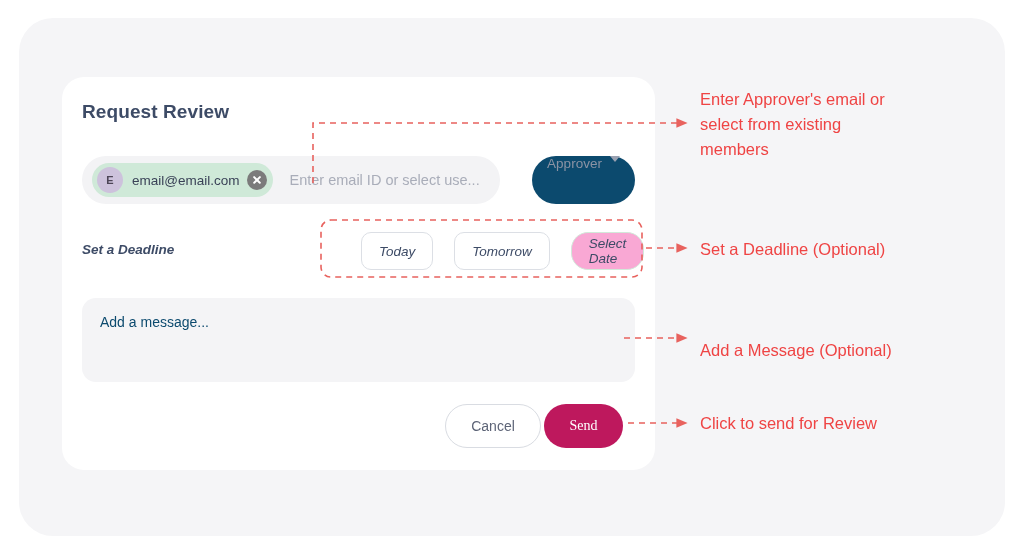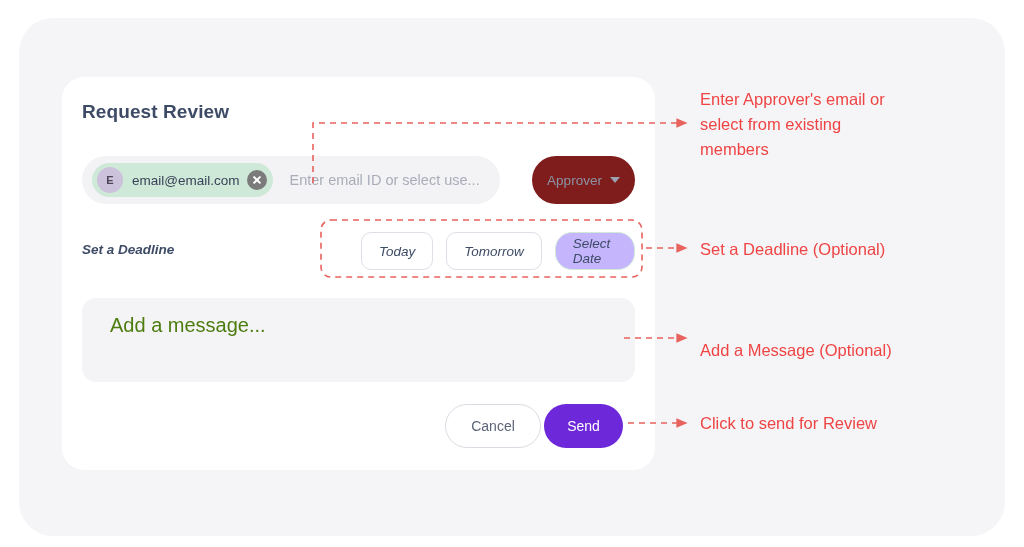--- a/index.html
+++ b/index.html
@@ -128,24 +128,23 @@
     white-space: nowrap;
     overflow: hidden;
   }
 
   #approver-select {
     position: absolute;
     left: 450px;
     top: 0;
     width: 103px;
     height: 48px;
-    background: #7f1d1d;
+    background: #0c4a6e;
     border-radius: 24px;
     display: flex;
-    align-items: center;
     justify-content: center;
     cursor: pointer;
   }
   #approver-label {
     font-size: 13.5px;
     color: #8b93a4;
   }
   #approver-caret-icon {
     width: 0; height: 0;
     margin-left: 8px;
@@ -169,58 +168,57 @@
     top: 10px;
     font-size: 13.5px;
     font-weight: bold;
     color: #3d4b66;
   }
   #deadline-options {
     position: absolute;
     left: 279px;
     top: 0;
     display: flex;
-    gap: 13px;
+    gap: 21px;
   }
   .deadline-chip {
     height: 38px;
     border-radius: 10px;
     display: flex;
     align-items: center;
     justify-content: center;
     font-size: 13.5px;
     color: #3d4b66;
     background: #ffffff;
     border: 1px solid #dcdfe5;
     box-sizing: border-box;
     cursor: pointer;
     padding: 0 17px;
   }
   .deadline-chip.selected {
-    background: #c4b5fd;
+    background: #f9a8d4;
     border-color: #d2e9da;
     border-radius: 17px;
   }
 
   
   #message-box {
     position: absolute;
     left: 20px;
     top: 221px;
     width: 553px;
     height: 84px;
     background: #f4f4f6;
     border-radius: 14px;
     box-sizing: border-box;
     padding: 16px 18px;
   }
   #message-placeholder {
-    font-size: 20px;
-    color: #4d7c0f;
-    margin-left: 10px;
+    font-size: 14px;
+    color: #0c4a6e;
   }
 
   
   #dialog-actions {
     position: absolute;
     left: 8px;
     top: 326px;
     width: 553px;
     height: 46px;
     display: flex;
@@ -239,27 +237,28 @@
     align-items: center;
     justify-content: center;
     font-size: 14px;
     color: #5d6477;
     cursor: pointer;
   }
   #send-button {
     width: 79px;
     height: 44px;
     border-radius: 22px;
-    background: #6d28d9;
+    background: #be185d;
     display: flex;
     align-items: center;
     justify-content: center;
     font-size: 14px;
     color: #ffffff;
     cursor: pointer;
+    font-family: Liberation Serif, serif;
   }
 
   
   #annotation-layer {
     position: absolute;
     left: 0; top: 0;
     width: 1024px;
     height: 547px;
     pointer-events: none;
   }

